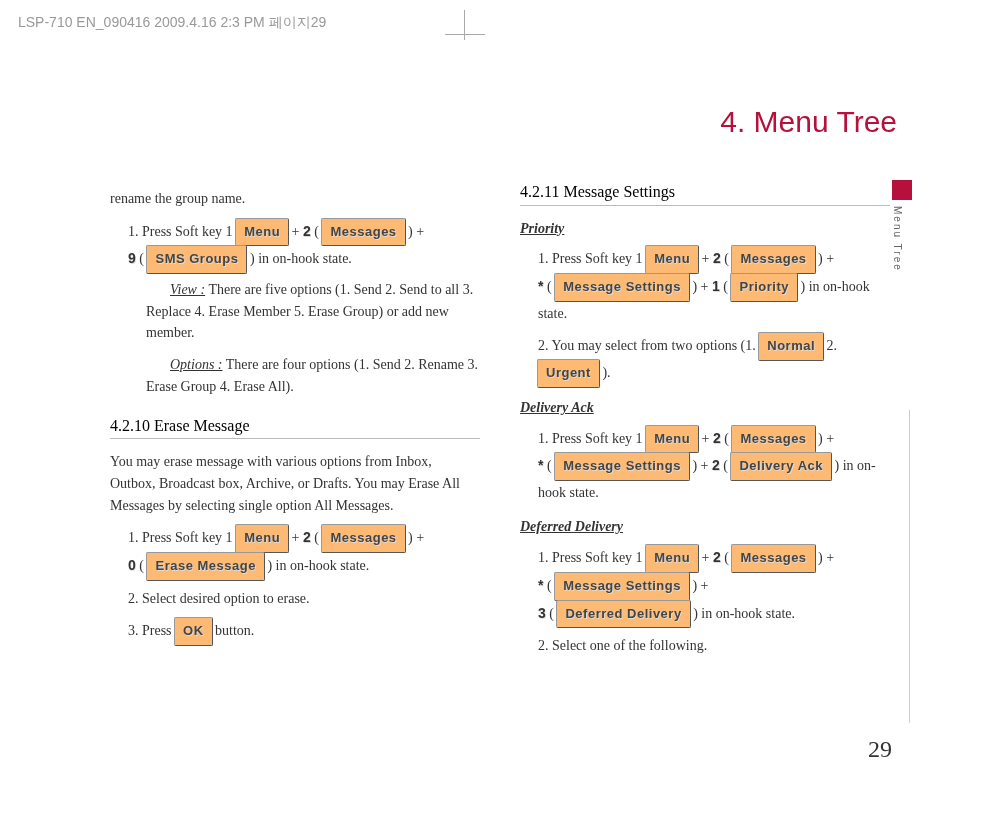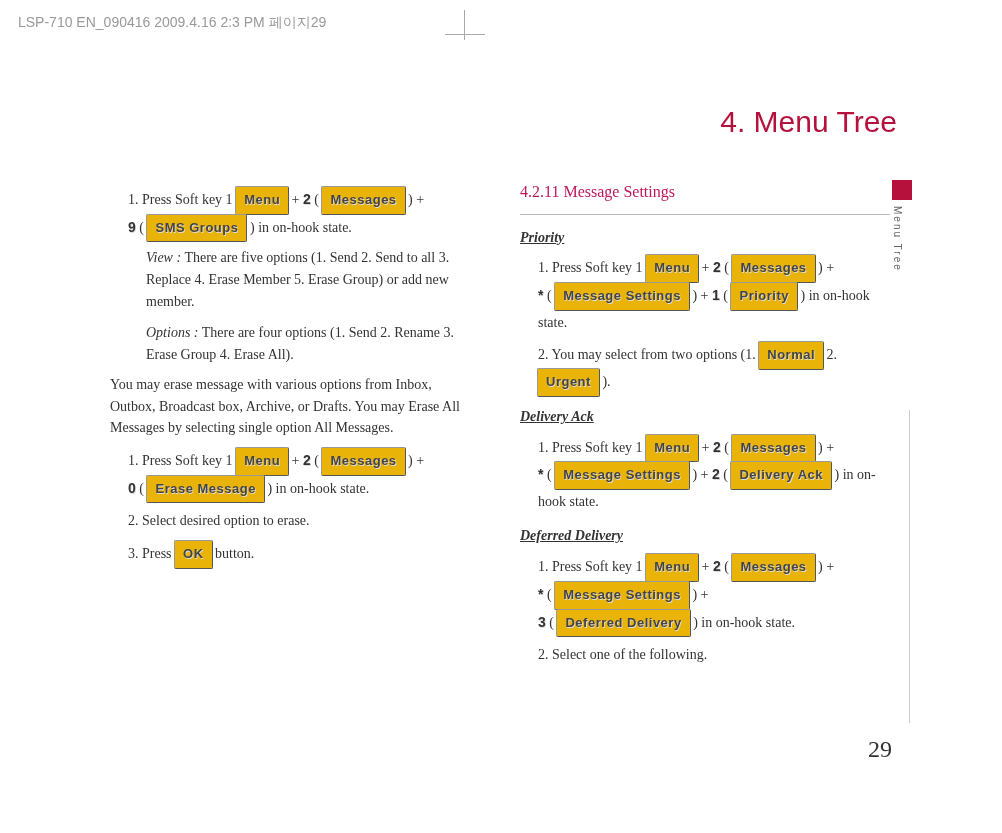--- a/index.html
+++ b/index.html
@@ -61,48 +61,48 @@
   }
   .col {
     position: absolute;
     width: 370px;
     font-size: 14px;
     line-height: 1.55;
   }
   .col.left { left: 110px; top: 180px; }
   .col.right { left: 520px; top: 180px; }
   .sec-title {
-    color: #be185d;
+    color: #000000;
     font-size: 16px;
     border-bottom: 1px solid #bbb;
-    padding-bottom: 9px;
+    padding-bottom: 0;
     margin: 16px 0 12px 0;
     font-family: Georgia, serif;
   }
   .sub-title {
     font-weight: bold;
     text-decoration: underline;
     font-style: italic;
     margin: 10px 0 6px 0;
     font-family: Georgia, serif;
   }
   .step {
     margin: 6px 0 6px 18px;
     line-height: 1.9;
   }
   .para { margin: 8px 0; }
   .note {
     margin-left: 36px;
     margin-top: 6px;
     font-size: 14px;
   }
-  .emph { font-style: italic; }
+  .emph { text-decoration: underline; font-style: italic; margin-left: 24px; }
   .btn {
     display: inline-block;
-    background: #eab308;
+    background: #fdba74;
     padding: 1px 8px;
     font-weight: bold;
     letter-spacing: 0.5px;
     color: #444;
     position: relative;
     text-shadow: 0.8px 0.8px 0 #ddd;
     vertical-align: baseline;
     font-family: Arial, sans-serif;
     font-size: 13px;
   }
@@ -144,20 +144,21 @@
 <div class="crop-marks"></div>
 
 <div class="chapter-title">4. Menu Tree</div>
 
 <div class="side-tab">
   <div class="block"></div>
   <div class="label">Menu Tree</div>
 </div>
 
 <div class="col left">
+  <div class="para">rename the group name.</div>
 
   <div class="step">
     <span>1. Press Soft key 1 </span>
     <span class="btn">Menu</span>
     <span> + </span>
     <span class="key">2</span>
     <span> ( </span>
     <span class="btn">Messages</span>
     <span> ) +</span>
     <br>
@@ -171,20 +172,21 @@
   <div class="note">
     <span class="emph">View :</span>
     <span> There are five options (1. Send 2. Send to all  3. Replace  4. Erase Member  5. Erase Group) or add new member.</span>
   </div>
 
   <div class="note" style="margin-top:10px;">
     <span class="emph">Options :</span>
     <span> There are four options (1. Send  2. Rename  3. Erase Group 4. Erase All).</span>
   </div>
 
+  <div class="sec-title">4.2.10 Erase Message</div>
 
   <div class="para">You may erase message with various options from Inbox, Outbox, Broadcast box, Archive, or Drafts. You may Erase All Messages by selecting single option All Messages.</div>
 
   <div class="step">
     <span>1. Press Soft key 1 </span>
     <span class="btn">Menu</span>
     <span> + </span>
     <span class="key">2</span>
     <span> ( </span>
     <span class="btn">Messages</span>

